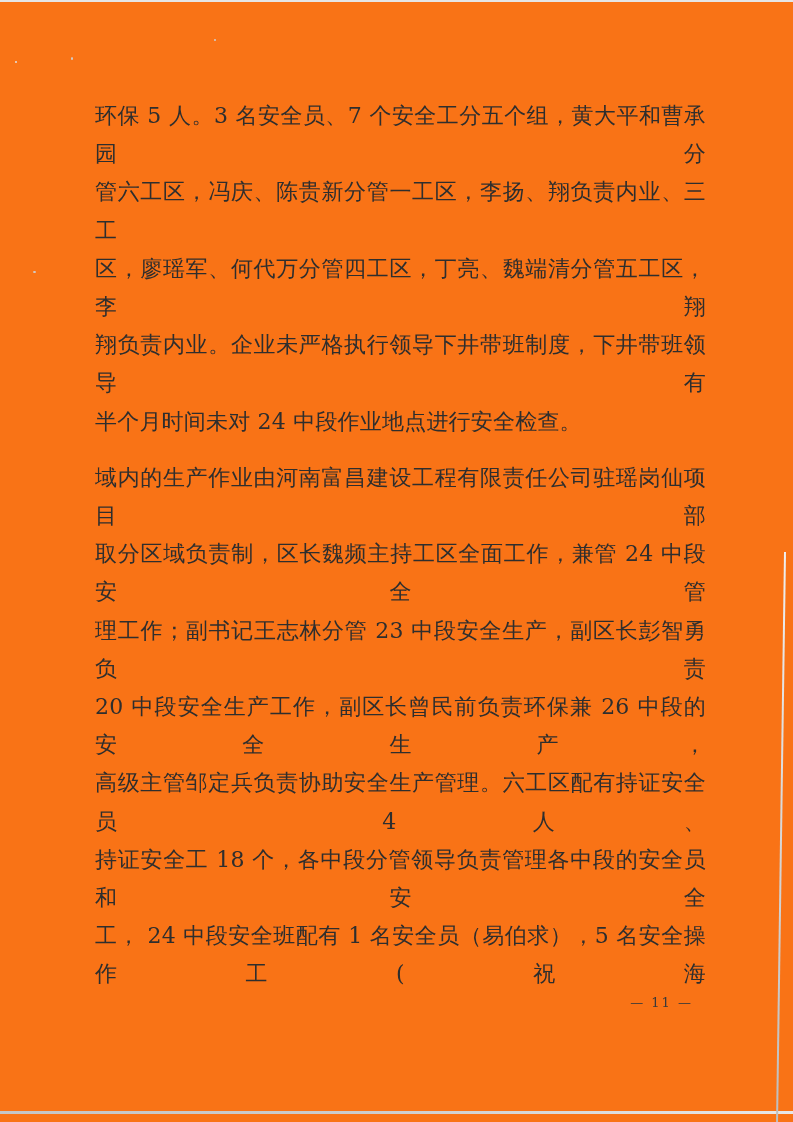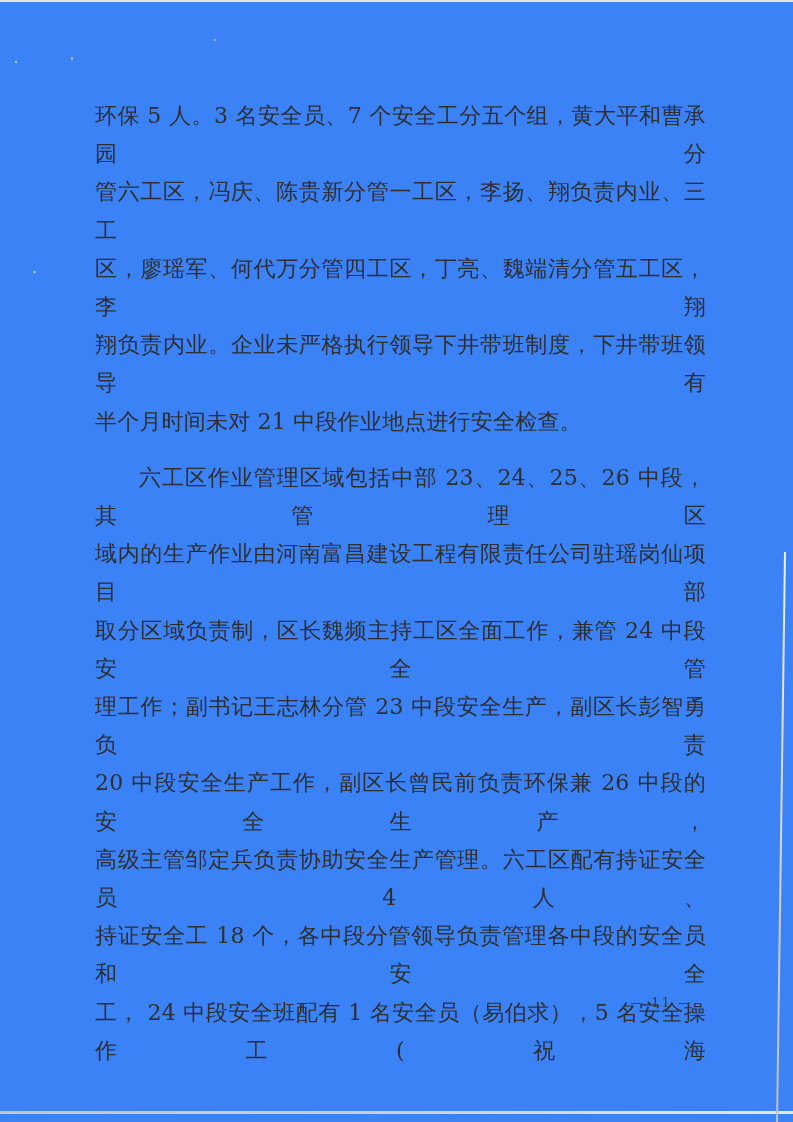--- a/index.html
+++ b/index.html
@@ -4,21 +4,21 @@
 <style>
   html, body { margin: 0; padding: 0; }
   body {
     width: 793px; height: 1122px;
     background: #ffffff;
     font-family: "DejaVu Serif", "Liberation Serif", serif;
   }
   .page {
     position: relative;
     width: 793px; height: 1122px;
-    background: #3b82f6;
+    background: #f97316;
     overflow: hidden;
   }
   
   .text-block {
     position: absolute;
     left: 95px; top: 97px;
     width: 611px;
     color: #2e2e2e;
     font-size: 22px;
     line-height: 38.2px;
@@ -77,24 +77,23 @@
   <div class="speck s2"></div>
   <div class="speck s3"></div>
   <div class="speck s4"></div>
 
   <div class="text-block">
       <div class="para">
         <div class="line">环保 5 人。3 名安全员、7 个安全工分五个组，黄大平和曹承园分</div>
         <div class="line">管六工区，冯庆、陈贵新分管一工区，李扬、翔负责内业、三工</div>
         <div class="line">区，廖瑶军、何代万分管四工区，丁亮、魏端清分管五工区，李翔</div>
         <div class="line">翔负责内业。企业未严格执行领导下井带班制度，下井带班领导有</div>
-        <div class="line short">半个月时间未对 21 中段作业地点进行安全检查。</div>
+        <div class="line short">半个月时间未对 24 中段作业地点进行安全检查。</div>
       </div>
       <div class="para">
-        <div class="line indent">六工区作业管理区域包括中部 23、24、25、26 中段，其管理区</div>
         <div class="line">域内的生产作业由河南富昌建设工程有限责任公司驻瑶岗仙项目部</div>
         <div class="line">取分区域负责制，区长魏频主持工区全面工作，兼管 24 中段安全管</div>
         <div class="line">理工作；副书记王志林分管 23 中段安全生产，副区长彭智勇负责</div>
         <div class="line">20 中段安全生产工作，副区长曾民前负责环保兼 26 中段的安全生产，</div>
         <div class="line">高级主管邹定兵负责协助安全生产管理。六工区配有持证安全员 4 人、</div>
         <div class="line">持证安全工 18 个，各中段分管领导负责管理各中段的安全员和安全</div>
         <div class="line">工， 24 中段安全班配有 1 名安全员（易伯求），5 名安全操作工(祝海</div>
       </div>
     </div>
 

